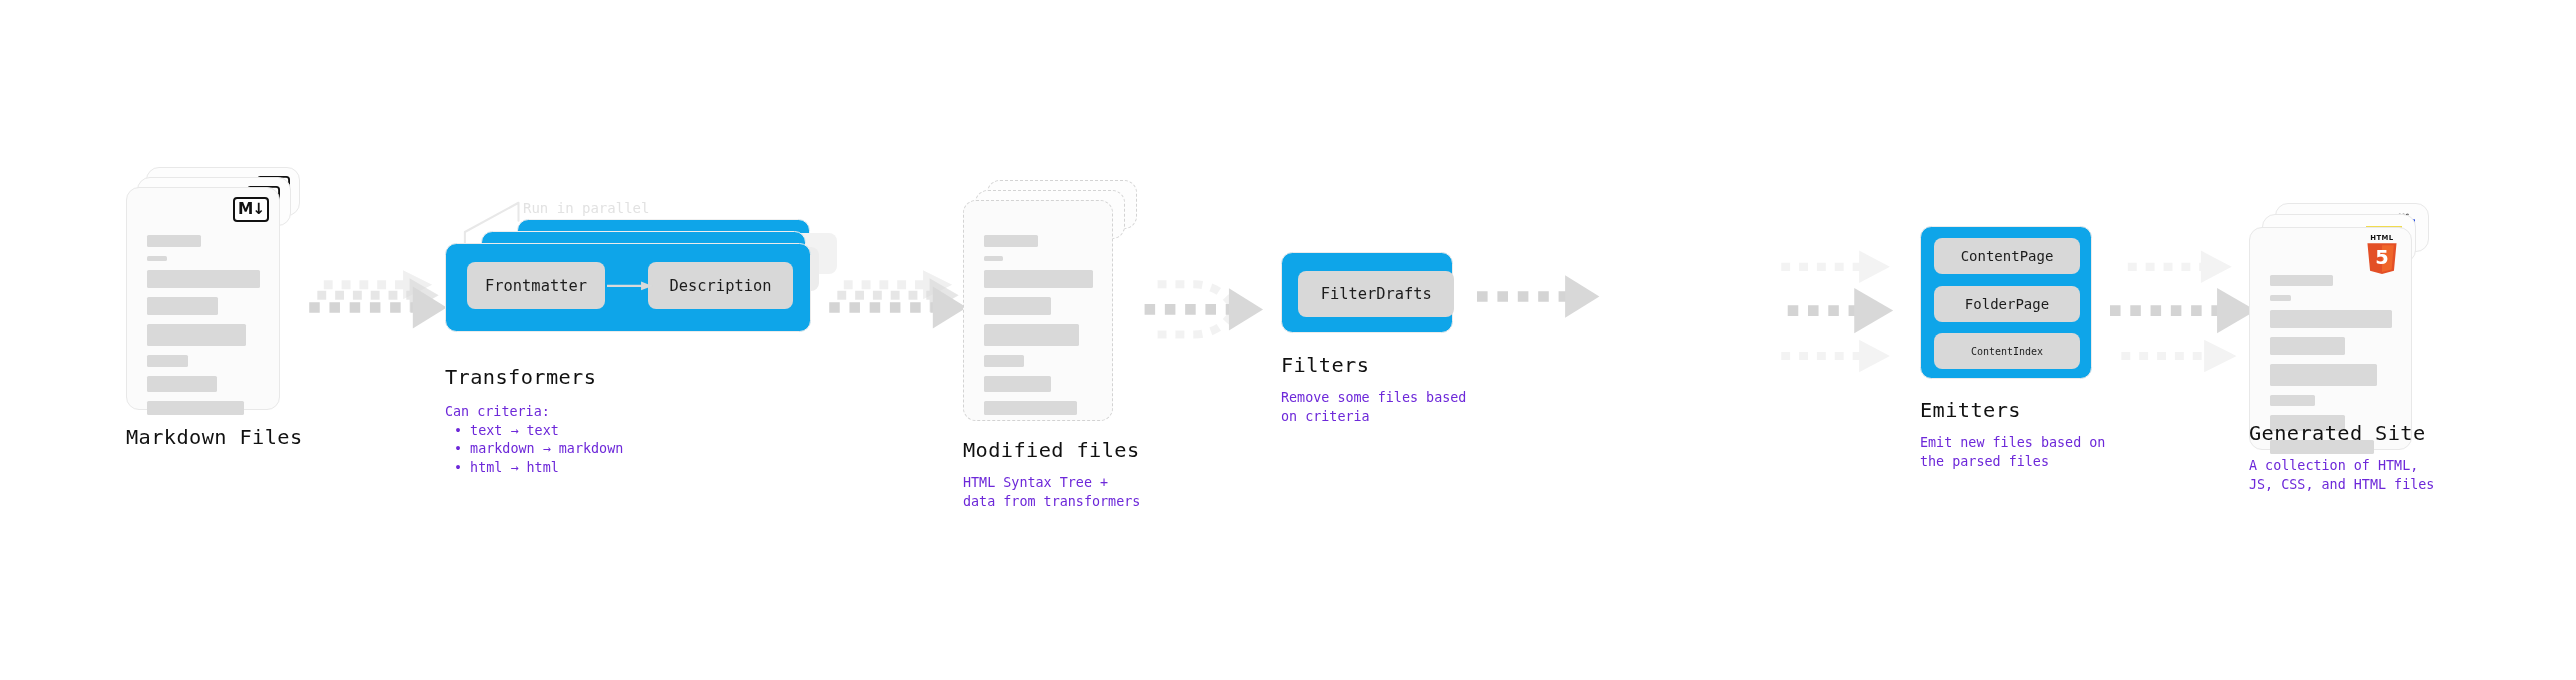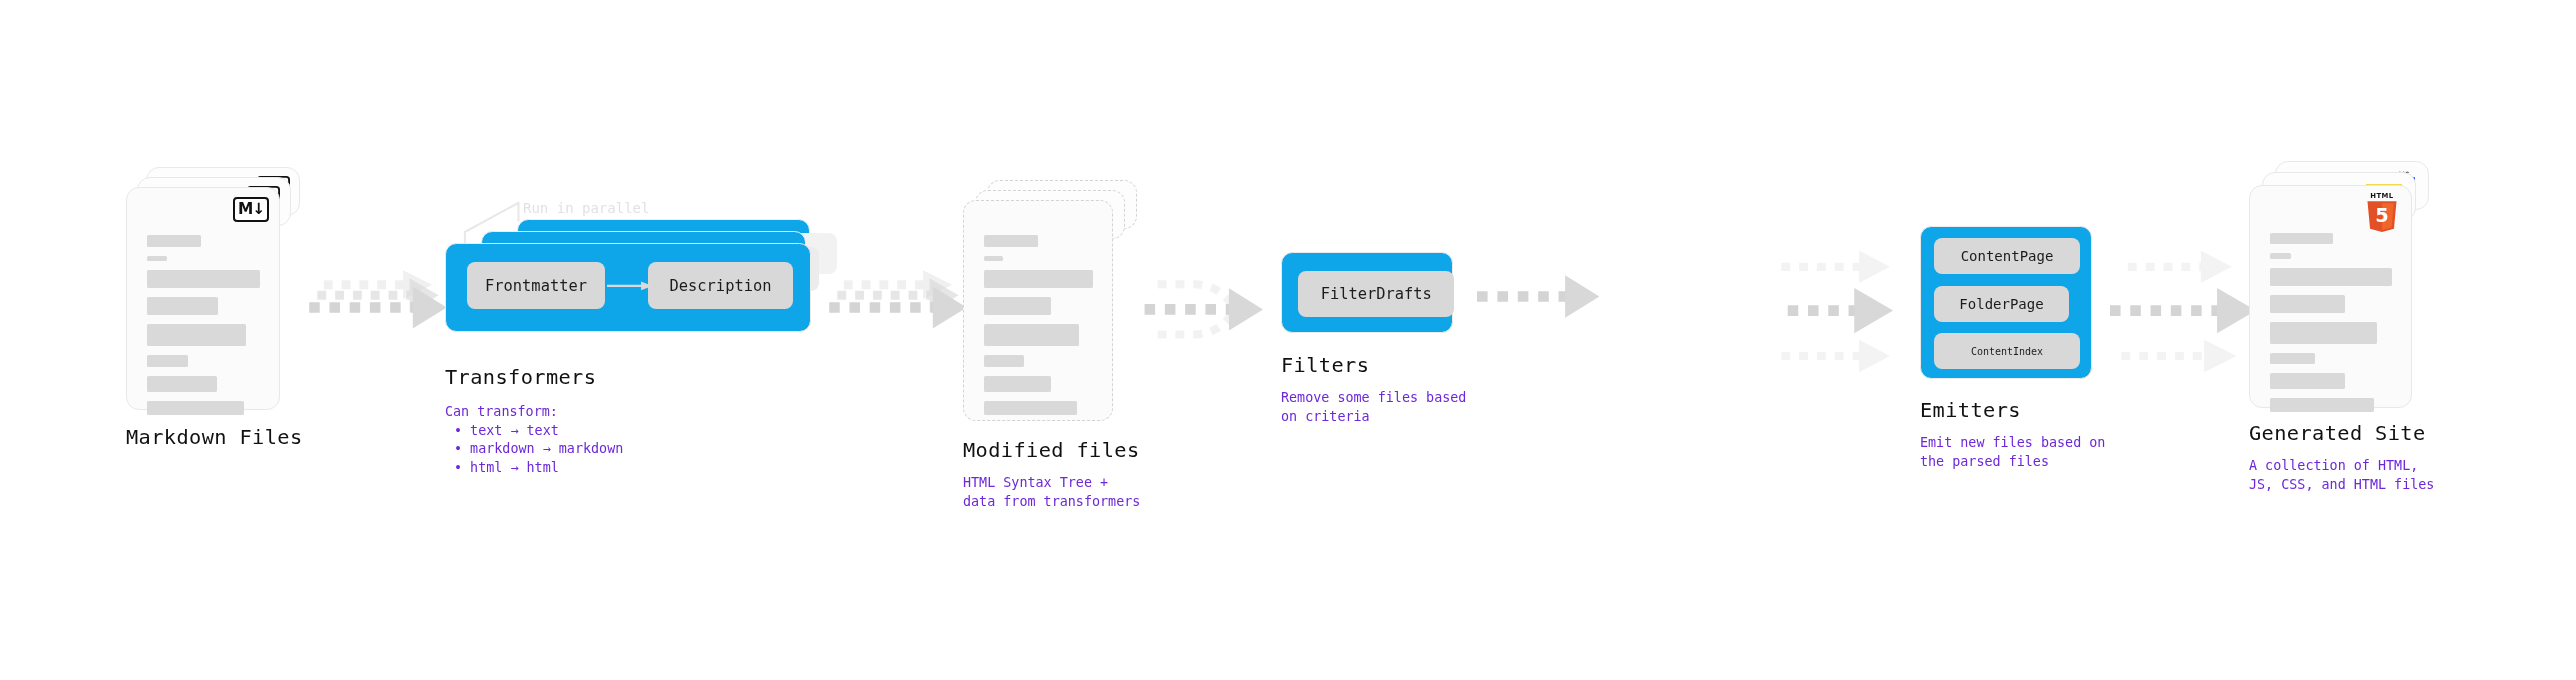--- a/index.html
+++ b/index.html
@@ -175,21 +175,21 @@
     <div class="pbox" style="left:0px;top:50px;width:366px;height:89px;border-color:#ebebeb;">
       <div class="pill" style="left:21px;top:18px;width:138px;height:47px;">Frontmatter</div>
       <div class="pill" style="left:202px;top:18px;width:145px;height:47px;">Description</div>
       <svg class="arrowsvg" style="left:161px;top:37px;" width="47" height="9.8" viewBox="0 0 58 12">
         <line x1="0" y1="6" x2="44" y2="6" stroke="#dadada" stroke-width="3"></line>
         <polygon points="42,0.5 56,6 42,11.5" fill="#dadada"></polygon>
       </svg>
     </div>
 
     <div class="title" style="left:0px;top:172px;">Transformers</div>
-    <div class="subtitle" style="left:0px;top:210px;"><span>Can transform:</span><br><span style="padding-left:9px;">• text → text</span><br><span style="padding-left:9px;">• markdown → markdown</span><br><span style="padding-left:9px;">• html → html</span></div>
+    <div class="subtitle" style="left:0px;top:210px;"><span>Can criteria:</span><br><span style="padding-left:9px;">• text → text</span><br><span style="padding-left:9px;">• markdown → markdown</span><br><span style="padding-left:9px;">• html → html</span></div>
   </div>
 
   <div class="arrowsvg" style="left:829px;top:267px;">
     <svg width="138" height="89" viewBox="0 0 170 110">
       <g opacity="0.38">
         <line x1="18" y1="22" x2="124" y2="22" stroke="#d8d8d8" stroke-width="11" stroke-dasharray="11 11" stroke-linecap="butt"></line>
         <polygon points="116,4 152,22 116,40" fill="#d8d8d8"></polygon>
       </g>
       <g opacity="0.62">
         <line x1="10" y1="35" x2="132" y2="35" stroke="#d8d8d8" stroke-width="11" stroke-dasharray="11 11" stroke-linecap="butt"></line>
@@ -267,21 +267,21 @@
       <g opacity="0.30">
         <line x1="0" y1="148" x2="100" y2="148" stroke="#d8d8d8" stroke-width="10" stroke-dasharray="11 11"></line>
         <polygon points="96,128 134,148 96,168" fill="#d8d8d8"></polygon>
       </g>
     </svg>
   </div>
 
   <div class="node" style="left:1920px;top:226px;">
     <div class="pbox" style="left:0px;top:0px;width:172px;height:153px;border-color:#ebebeb;">
       <div class="pill" style="left:13px;top:11.4px;width:146px;height:36px;font-size:14px;">ContentPage</div>
-      <div class="pill" style="left:13px;top:59px;width:135px;height:36px;font-size:14px;">FolderPage</div>
+      <div class="pill" style="left:13px;top:59px;width:146px;height:36px;font-size:14px;">FolderPage</div>
       <div class="pill" style="left:13px;top:106px;width:146px;height:36px;font-size:10px;">ContentIndex</div>
     </div>
     <div class="title" style="left:0px;top:172px;">Emitters</div>
     <div class="subtitle" style="left:0px;top:208px;"><span>Emit new files based on</span><br><span>the parsed files</span></div>
   </div>
 
   <div class="arrowsvg" style="left:2110px;top:236px;">
     <svg width="146" height="146" viewBox="0 0 180 180">
       <g opacity="0.30">
         <line x1="22" y1="38" x2="116" y2="38" stroke="#d8d8d8" stroke-width="10" stroke-dasharray="11 11"></line>
@@ -292,21 +292,21 @@
         <polygon points="132,64 180,92 132,120" fill="#d8d8d8"></polygon>
       </g>
       <g opacity="0.30">
         <line x1="14" y1="148" x2="120" y2="148" stroke="#d8d8d8" stroke-width="10" stroke-dasharray="11 11"></line>
         <polygon points="116,128 156,148 116,168" fill="#d8d8d8"></polygon>
       </g>
     </svg>
   </div>
 
   <div class="node" style="left:2249px;top:161px;">
-    <div class="cardstack" style="width:187px;height:252px;">
+    <div class="cardstack" style="width:187px;height:252px;margin-top:42px;">
 
       <div class="card back2" style="left:26px;top:0px;width:154px;height:49px;">
         <div class="css-badge" style="right:13px;top:8.1px;">
           <svg width="24.4" height="11.4" viewBox="0 0 30 14">
             <text x="15" y="7" text-anchor="middle" font-family="DejaVu Sans, sans-serif" font-size="7" font-weight="700" fill="#111">CSS</text>
             <rect x="0" y="9" width="30" height="4" fill="#264de4"></rect>
           </svg>
         </div>
       </div>
 

